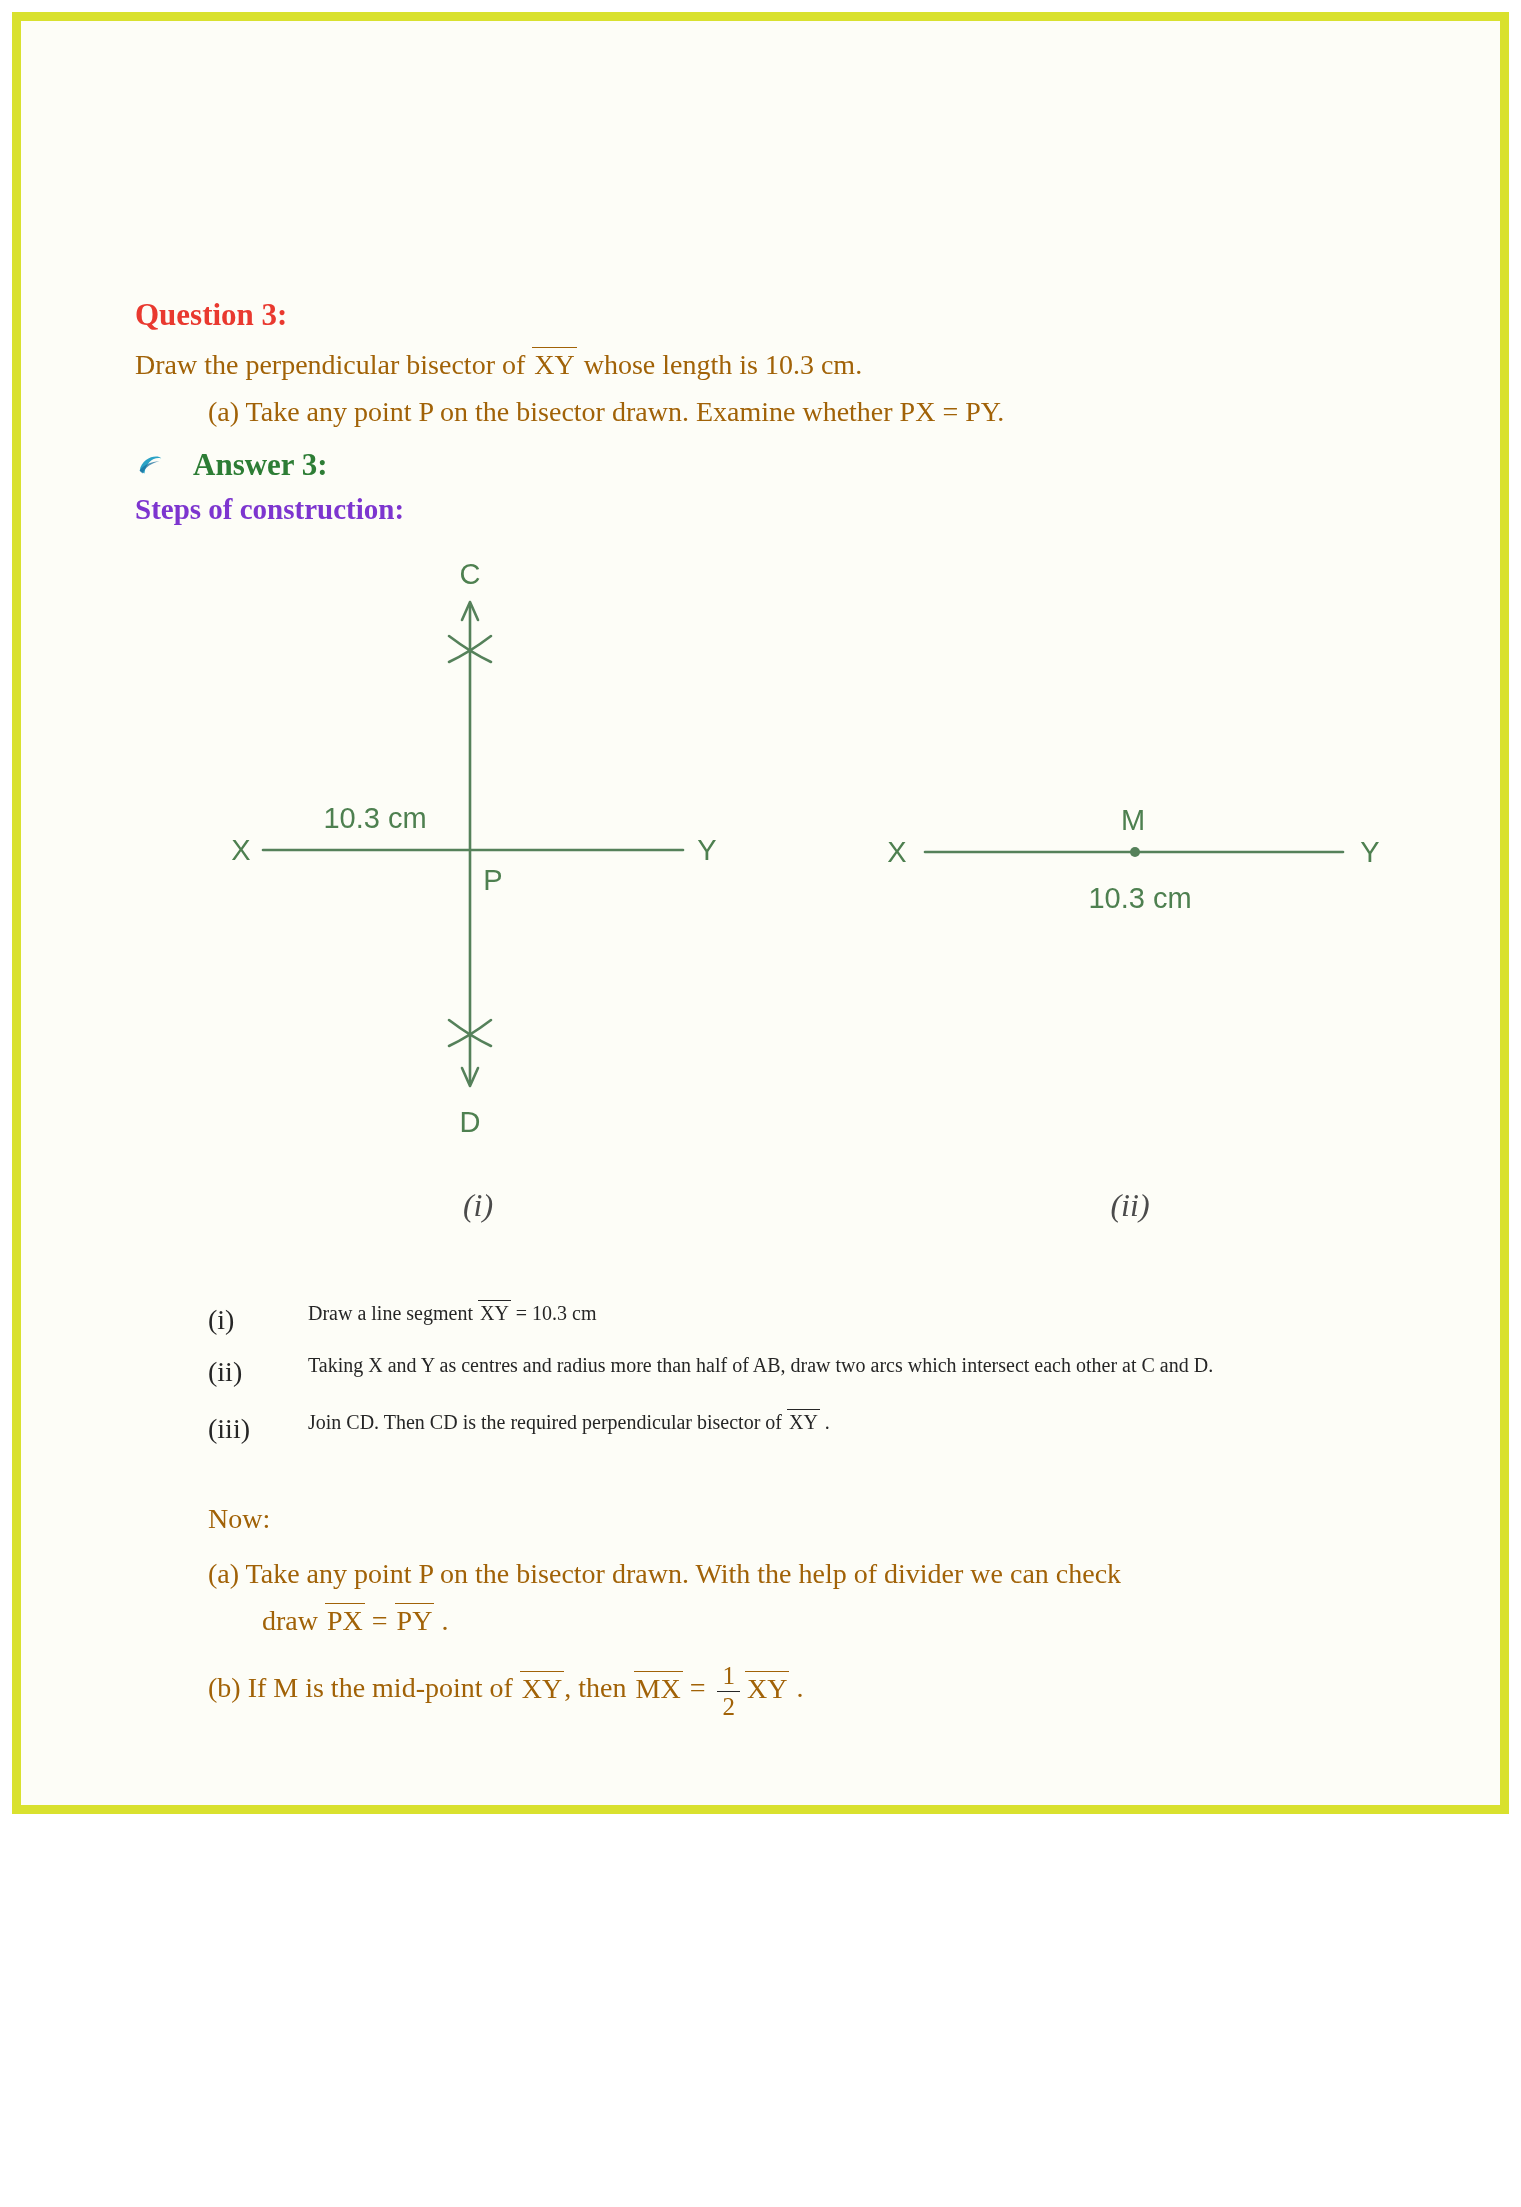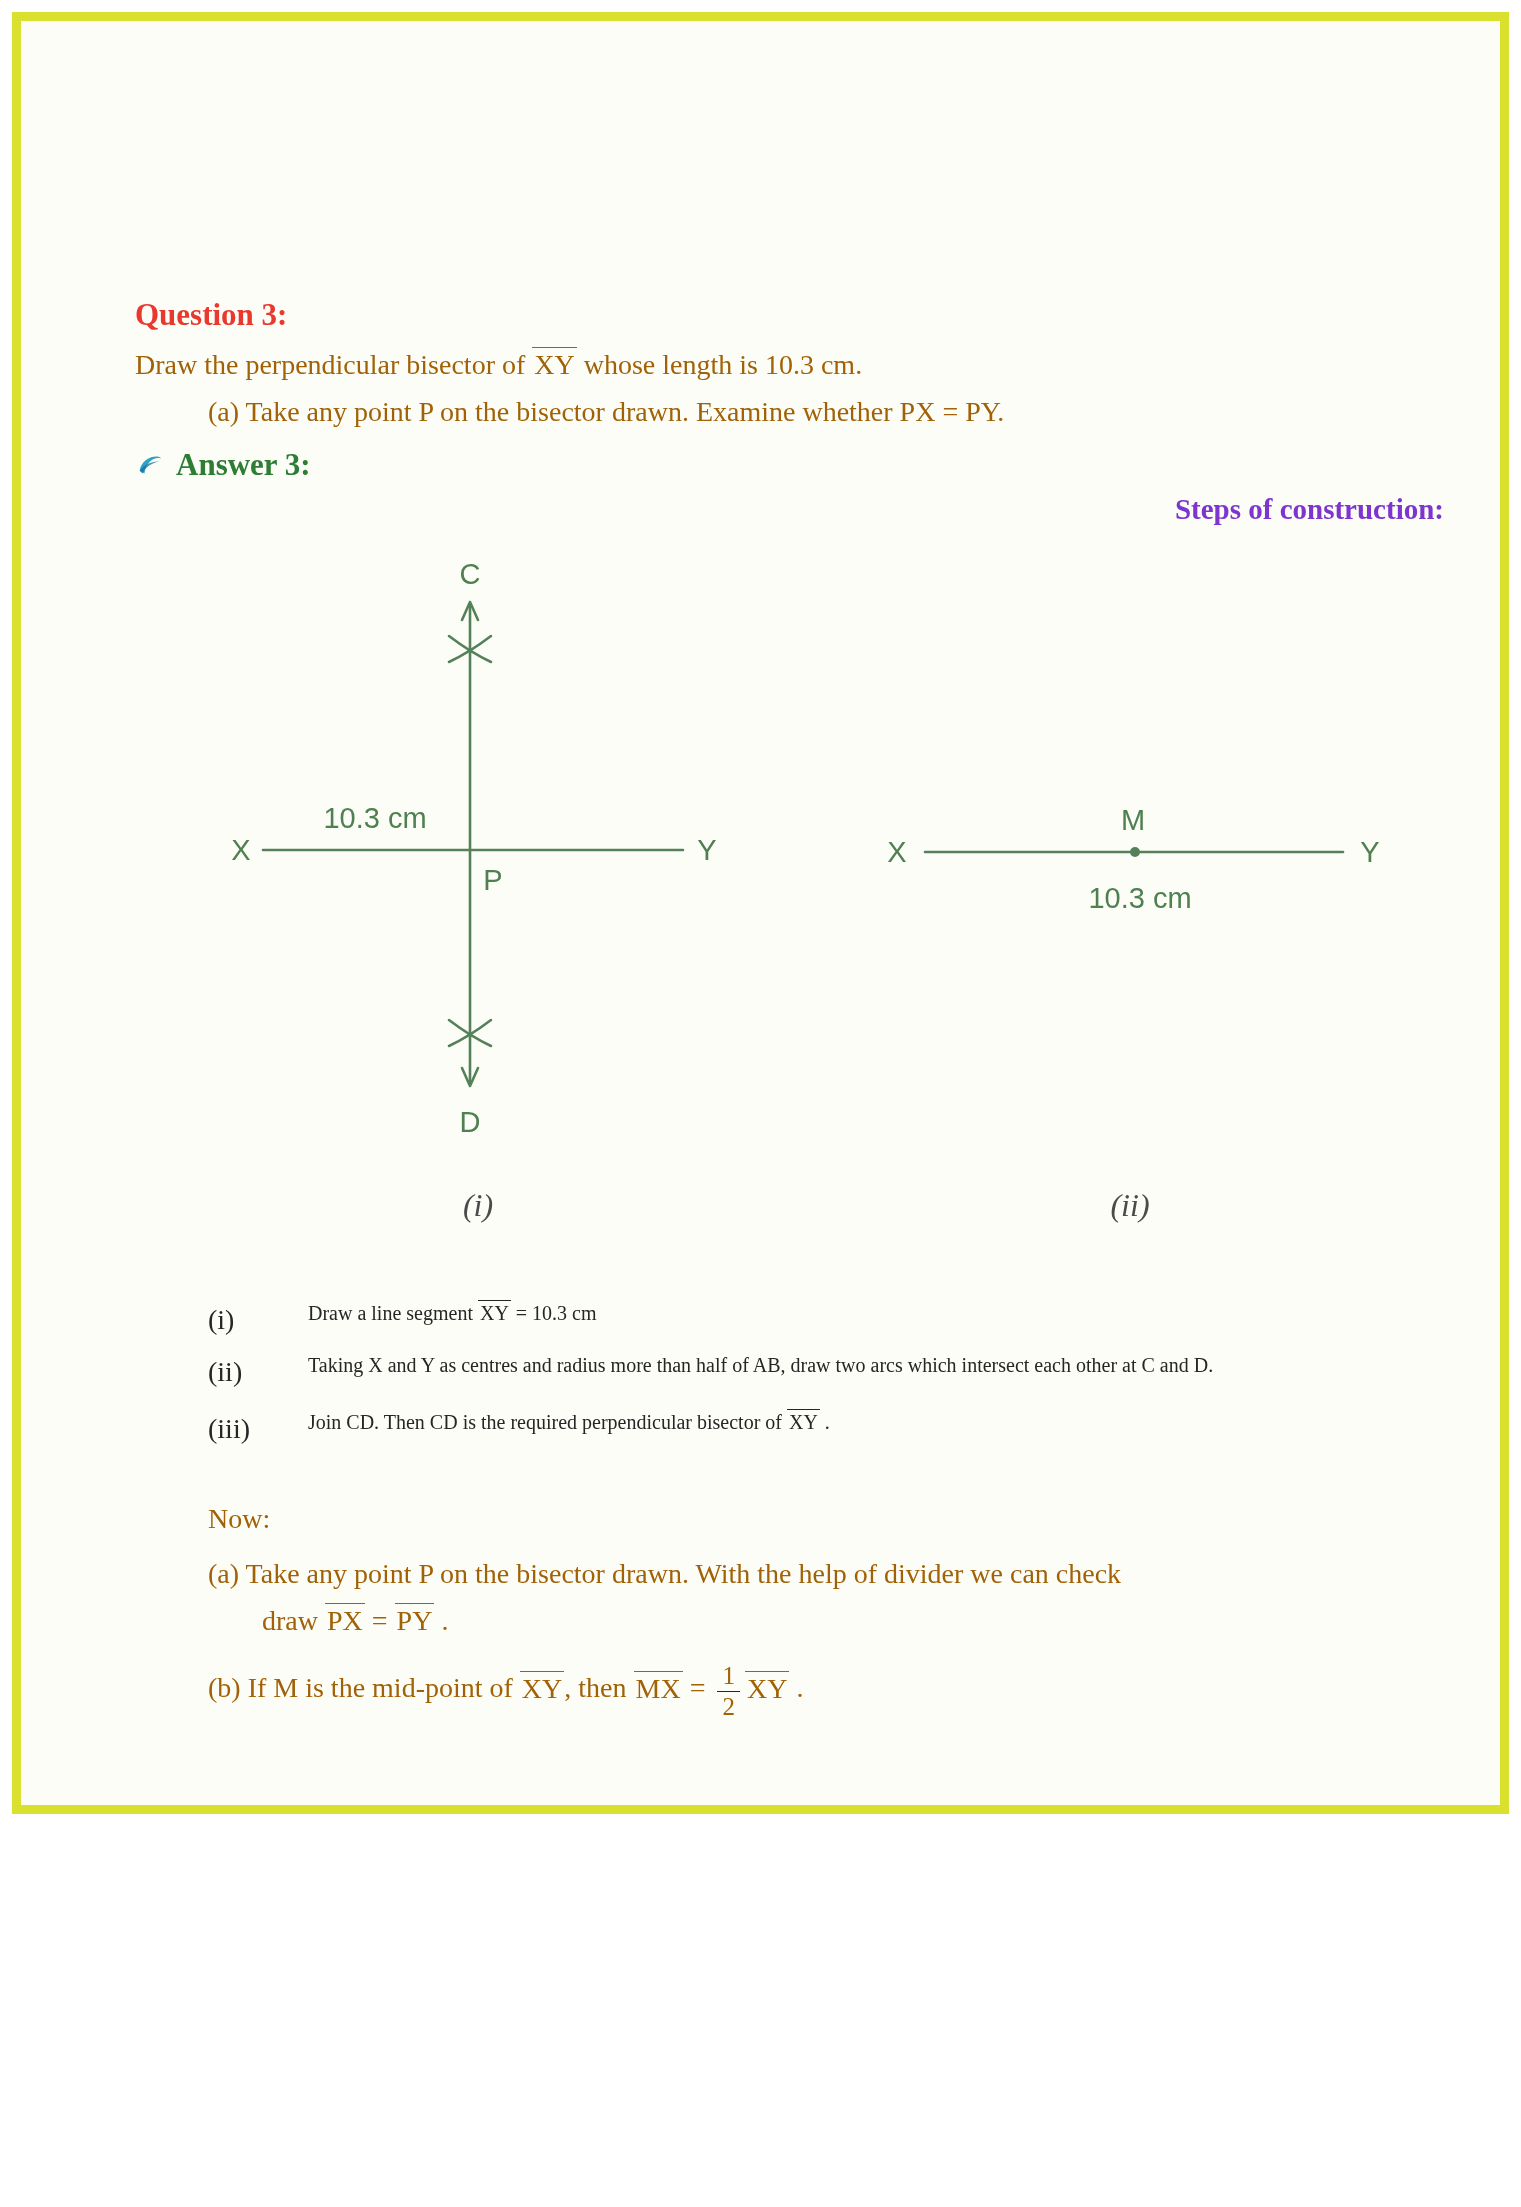--- a/index.html
+++ b/index.html
@@ -39,34 +39,33 @@
     font-size: 28px;
     line-height: 1.4;
     color: #a16207;
   }
   .intro { margin-top: 12px; }
   .indent { margin-top: 8px; padding-left: 73px; }
   .answer-row {
     margin-top: 16px;
     display: flex;
     align-items: center;
-    gap: 11px;
+    gap: 28px;
   }
   .a-heading {
     margin: 0;
     font-size: 31px;
     font-weight: bold;
     color: #2d7d35;
   }
   .steps-heading {
     margin: 10px 0 0;
     font-size: 29px;
     font-weight: bold;
     color: #7d35cf;
-    text-align: right;
   }
   .figure-wrap {
     margin-top: 14px;
     height: 700px;
     position: relative;
   }
   .fig-svg { position: absolute; left: 0; top: 0; }
   .steps { margin-top: 58px; padding-left: 73px; }
   .step-row { display: flex; margin-top: 8px; }
   .step-row.gap { margin-top: 14px; }

